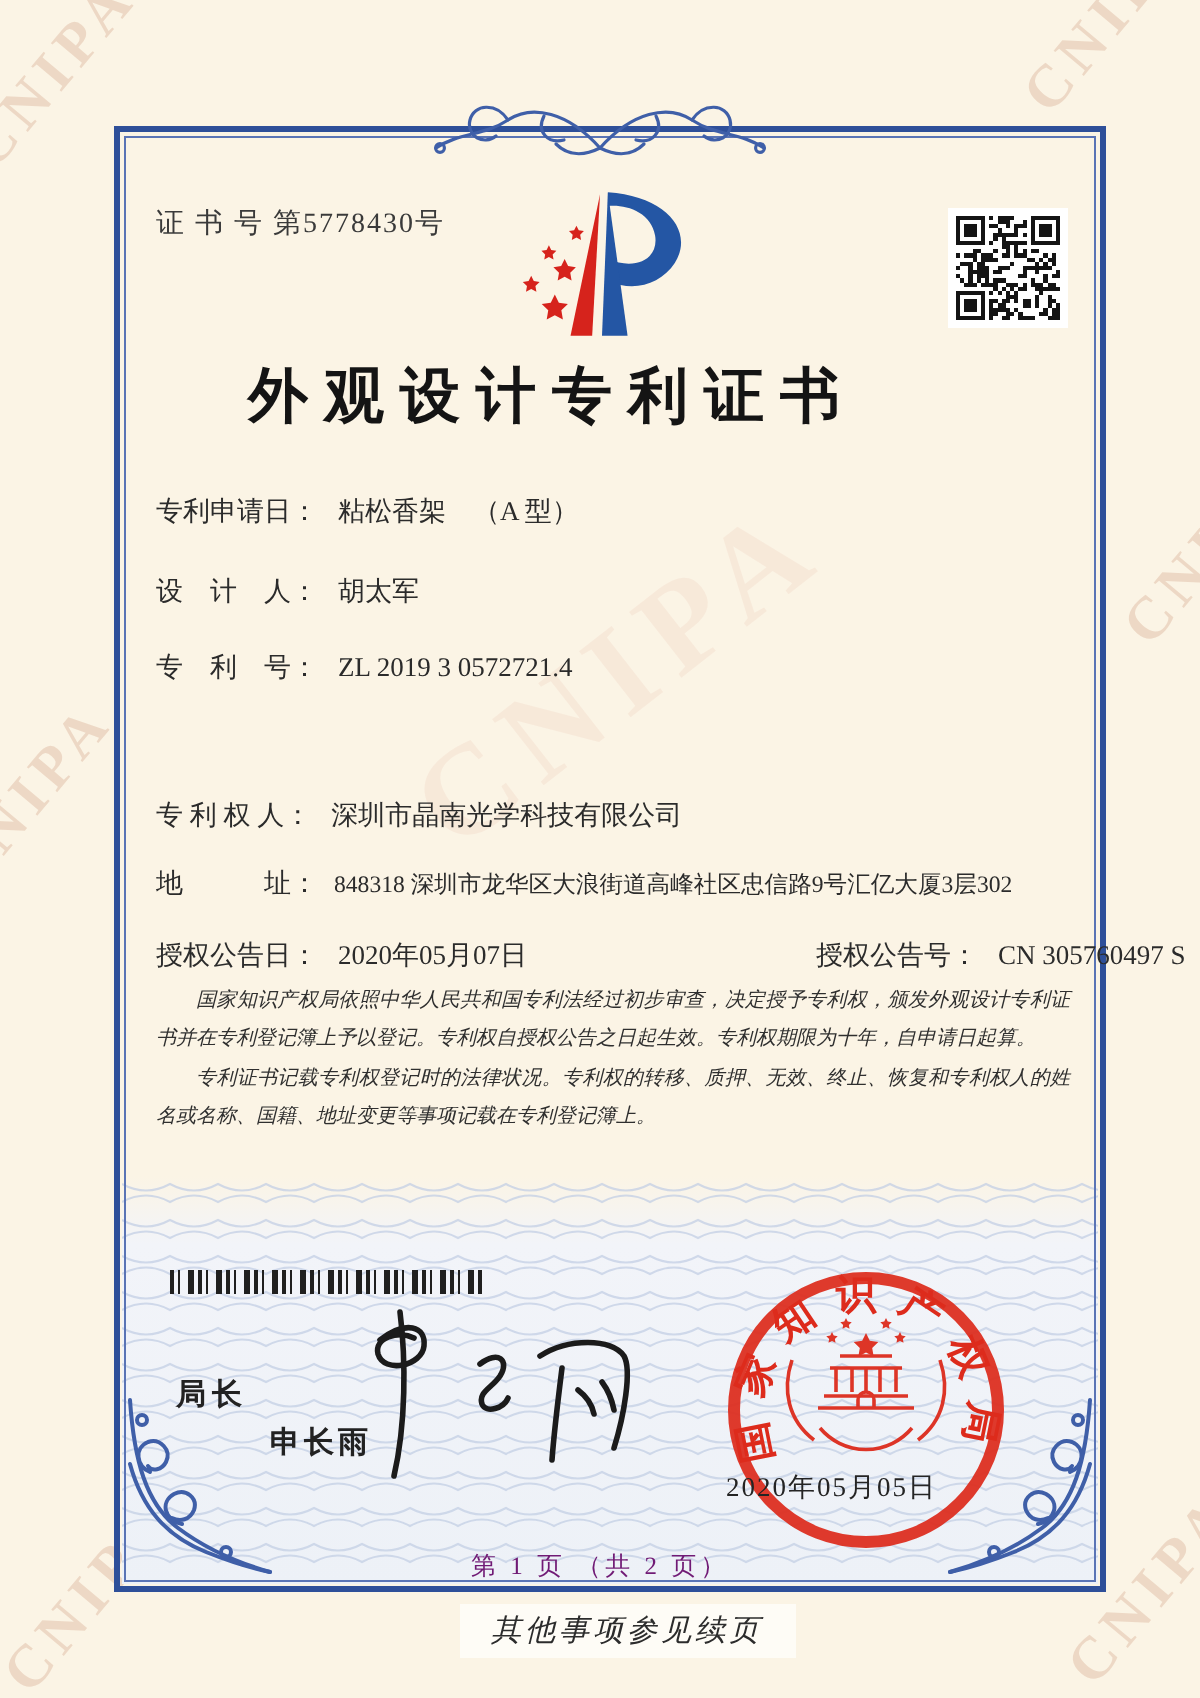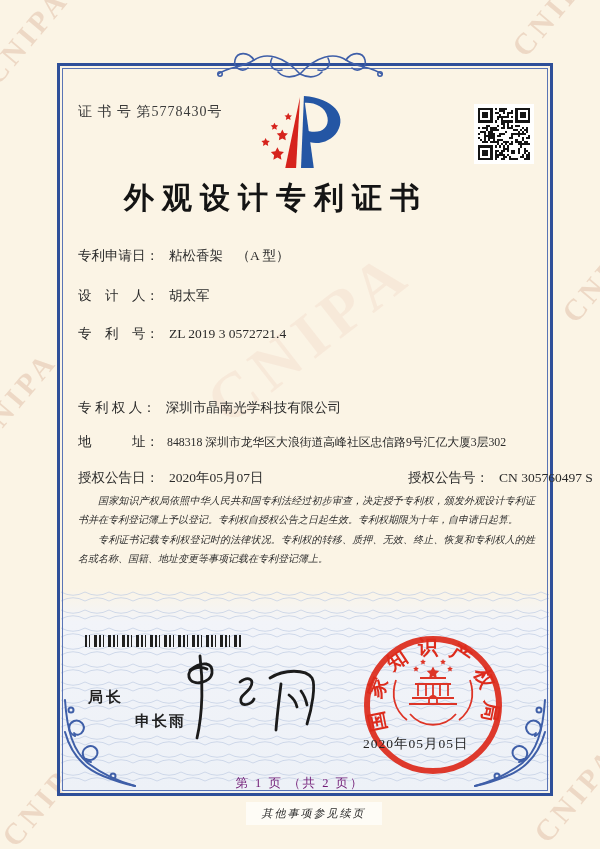--- a/index.html
+++ b/index.html
@@ -51,21 +51,21 @@
   .signature{position:absolute;left:162px;top:650px;width:168px;height:92px;}
   .signature path{stroke:#1b1b1b;stroke-width:2.8;fill:none;stroke-linecap:round;}
 
   .seal{position:absolute;left:358px;top:632px;width:150px;height:150px;}
   .seal-date{position:absolute;left:363px;top:735px;width:140px;text-align:left;
              font-size:13.5px;color:#242424;letter-spacing:1px;}
 
   .page-number{position:absolute;left:0;width:600px;top:775px;text-align:center;
                font-size:12.5px;color:#701a75;letter-spacing:2px;}
   .note-wrap{position:absolute;left:0;width:600px;top:802px;text-align:center;}
-  .note{display:inline-block;background:#fefcf6;padding:4px 16px;font-size:11px;
+  .note{display:inline-block;background:#fefcf6;padding:4px 16px;font-size:15px;
         color:#2c2c2c;font-style:italic;letter-spacing:2px;margin-left:27px;}
 
   .deco-stroke{stroke:#3f5fa8;fill:none;stroke-width:2;stroke-linecap:round;}
   .deco-thin{stroke:#3f5fa8;fill:none;stroke-width:1.6;stroke-linecap:round;}
 </style>
 </head>
 <body>
 
 <div class="page">
 

